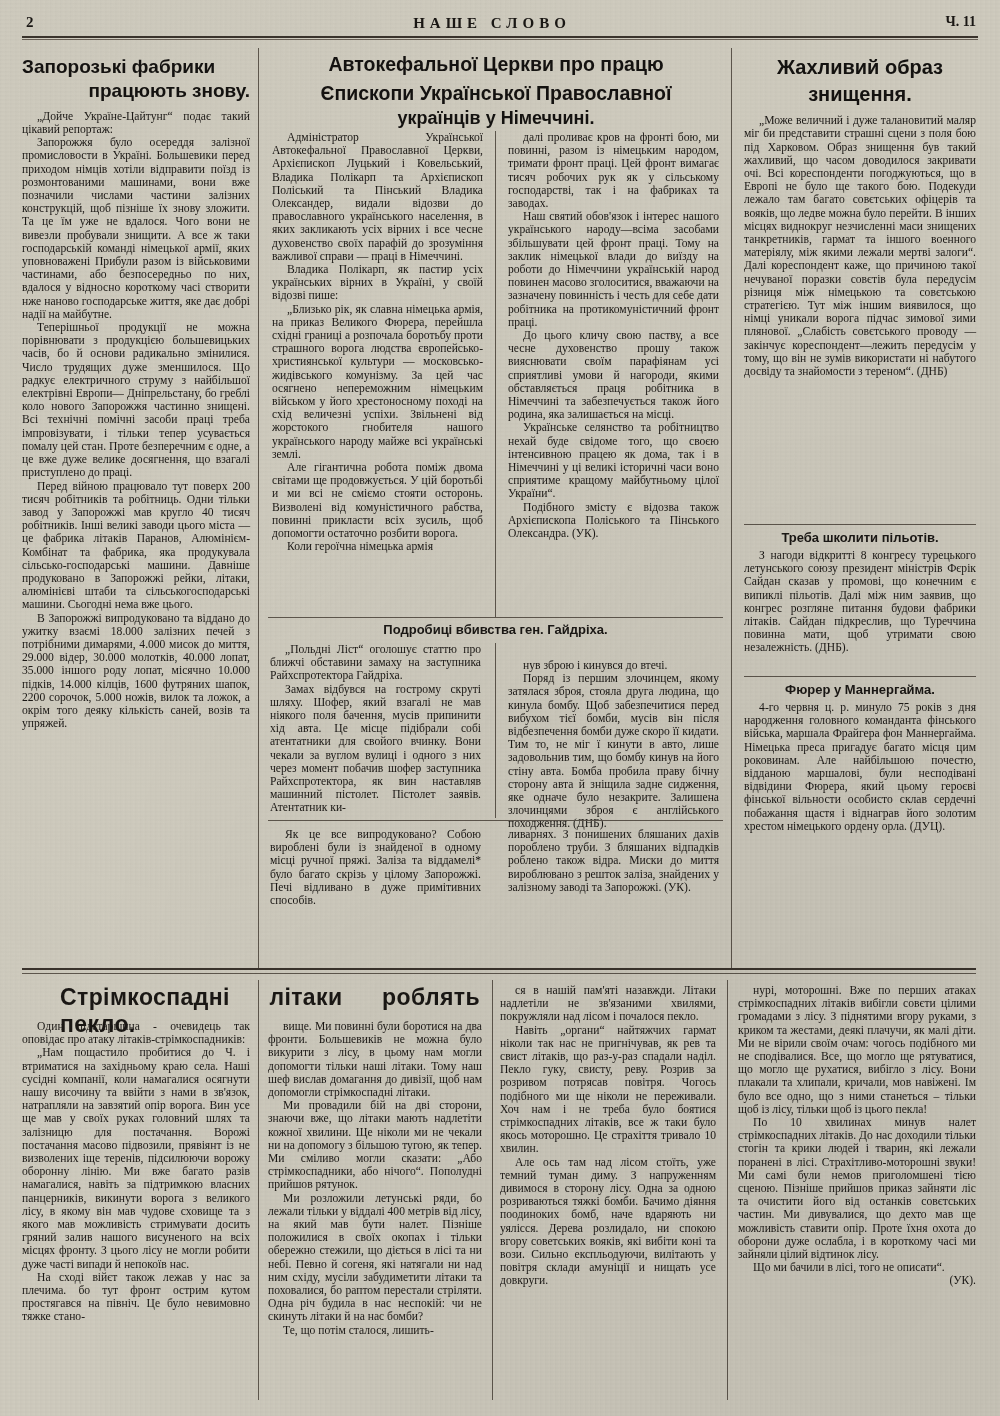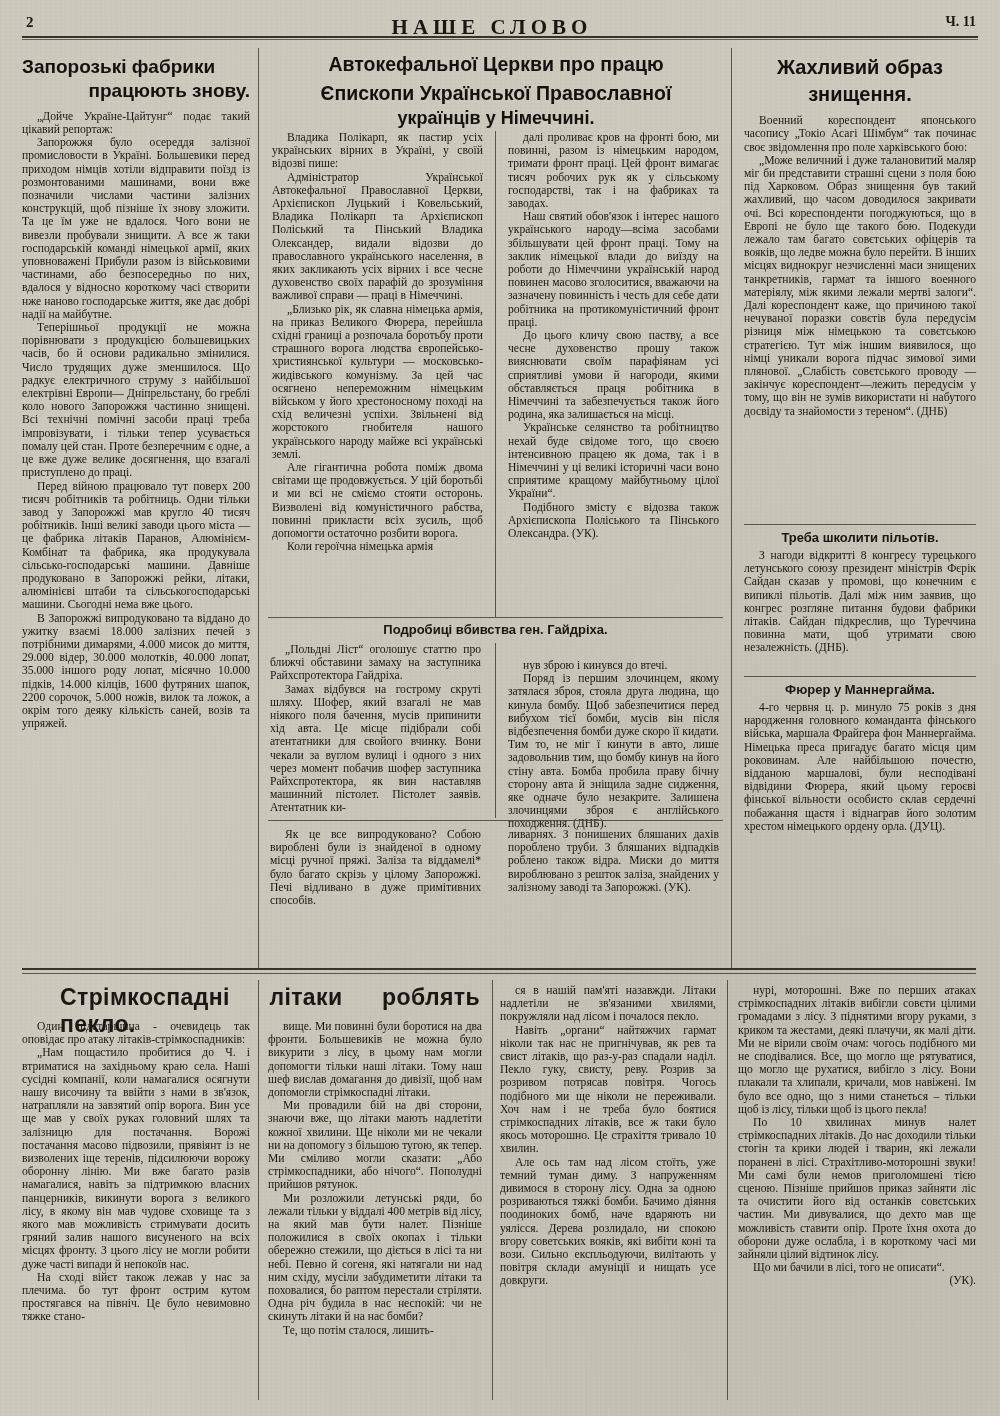--- a/index.html
+++ b/index.html
@@ -28,21 +28,21 @@
 
   
   .masthead{
     position:absolute;left:0;right:0;top:14px;height:28px;
   }
   .folio-left{
     position:absolute;left:26px;top:0;font-size:15px;font-weight:bold;
   }
   .masthead-title{
     position:absolute;left:0;right:16px;top:1px;text-align:center;
-    font-size:21px;letter-spacing:5px;font-weight:bold;
+    font-size:15px;letter-spacing:5px;font-weight:bold;
   }
   .folio-right{
     position:absolute;right:24px;top:0;font-size:14px;font-weight:bold;
   }
   .rule-top{
     position:absolute;left:22px;right:22px;top:36px;height:2px;background:#3a332c;
   }
   .rule-top:after{
     content:"";position:absolute;left:0;right:0;top:3px;height:1px;background:#6a6157;
   }
@@ -115,42 +115,41 @@
     </div>
   </div>
 
   <div class="col" style="left:272px;top:56px;width:448px;">
     <h2 class="head head-c" style="font-size:19.5px;margin-top:-3px;">Автокефальної Церкви про працю</h2>
     <h2 class="head head-c" style="font-size:19.5px;">Єпископи Української Православної</h2>
     <h2 class="head head-c" style="font-size:18px;margin-top:-3px;">українців у Німеччині.</h2>
   </div>
 
   <div class="col body-text" style="left:272px;top:131px;width:211px;">
+    <p>Адміністратор Української Автокефальної Православної Церкви, Архієпископ Луцький і Ковельський, Владика Полікарп та Архієпископ Поліський та Пінський Владика Олександер, видали відозви до православного українського населення, в яких закликають усіх вірних і все чесне духовенство своїх парафій до зрозуміння важливої справи — праці в Німеччині.</p>
     <p>Владика Полікарп, як пастир усіх українських вірних в Україні, у своїй відозві пише:</p>
-    <p>Адміністратор Української Автокефальної Православної Церкви, Архієпископ Луцький і Ковельський, Владика Полікарп та Архієпископ Поліський та Пінський Владика Олександер, видали відозви до православного українського населення, в яких закликають усіх вірних і все чесне духовенство своїх парафій до зрозуміння важливої справи — праці в Німеччині.</p>
     <p>„Близько рік, як славна німецька армія, на приказ Великого Фюрера, перейшла східні границі а розпочала боротьбу проти страшного ворога людства європейсько-християнської культури — московсько-жидівського комунізму. За цей час осягнено непереможним німецьким військом у його хрестоносному поході на схід величезні успіхи. Звільнені від жорстокого гнобителя нашого українського народу майже всі українські землі.</p>
     <p>Але гігантична робота поміж двома світами ще продовжується. У цій боротьбі и ми всі не сміємо стояти осторонь. Визволені від комуністичного рабства, повинні прикласти всіх зусиль, щоб допомогти остаточно розбити ворога.</p>
     <p>Коли героїчна німецька армія</p>
   </div>
 
   <div class="col body-text" style="left:508px;top:131px;width:211px;">
     <p>далі проливає кров на фронті бою, ми повинні, разом із німецьким народом, тримати фронт праці. Цей фронт вимагає тисяч робочих рук як у сільському господарстві, так і на фабриках та заводах.</p>
     <p>Наш святий обов'язок і інтерес нашого українського народу—всіма засобами збільшувати цей фронт праці. Тому на заклик німецької влади до виїзду на роботи до Німеччини українській народ повинен масово зголоситися, вважаючи на зазначену повинність і честь для себе дати робітника на протикомуністичний фронт праці.</p>
     <p>До цього кличу свою паству, а все чесне духовенство прошу також вияснювати своїм парафіянам усі сприятливі умови й нагороди, якими обставляється праця робітника в Німеччині та забезпечується також його родина, яка залишається на місці.</p>
     <p>Українське селянство та робітництво нехай буде свідоме того, що своєю інтенсивною працею як дома, так і в Німеччині у ці великі історичні часи воно сприятиме кращому майбутньому цілої України“.</p>
     <p>Подібного змісту є відозва також Архієпископа Поліського та Пінського Олександра. (УК).</p>
   </div>
 
   <div class="vrule" style="left:495px;top:131px;height:487px;"></div>
 
   <div class="col" style="left:744px;top:56px;width:232px;">
     <h2 class="head head-c" style="font-size:20px;">Жахливий образ</h2>
     <h2 class="head head-c" style="font-size:20px;margin-top:-3px;">знищення.</h2>
     <div class="body-text" style="margin-top:8px;">
-      <p>Военний кореспондент японського часопису „Токіо Асагі Шімбум“ так починає своє звідомлення про поле харківського бою:</p>
       <p>„Може величний і дуже талановитий маляр міг би представити страшні сцени з поля бою під Харковом. Образ знищення був такий жахливий, що часом доводилося закривати очі. Всі кореспонденти погоджуються, що в Европі не було ще такого бою. Подекуди лежало там багато совєтських офіцерів та вояків, що ледве можна було перейти. В інших місцях виднокруг незчисленні маси знищених танкретників, гармат та іншого военного матеріялу, між якими лежали мертві залоги“. Далі кореспондент каже, що причиною такої нечуваної поразки совєтів була передусім різниця між німецькою та совєтською стратегією. Тут між іншим виявилося, що німці уникали ворога підчас зимової зими плянової. „Слабість совєтського проводу — закінчує кореспондент—лежить передусім у тому, що він не зумів використати ні набутого досвіду та знайомости з тереном“. (ДНБ)</p>
     </div>
   </div>
 
   <div class="hrule" style="left:744px;top:524px;width:232px;"></div>
   <div class="col" style="left:744px;top:530px;width:232px;">
     <div class="sub-head">Треба школити пільотів.</div>
     <div class="body-text">
       <p>З нагоди відкритті 8 конгресу турецького летунського союзу президент міністрів Фєрік Сайдан сказав у промові, що конечним є випиклі пільотів. Далі між ним заявив, що конгрес розгляне питання будови фабрики літаків. Сайдан підкреслив, що Туреччина повинна мати, щоб утримати свою незалежність. (ДНБ).</p>
     </div>

